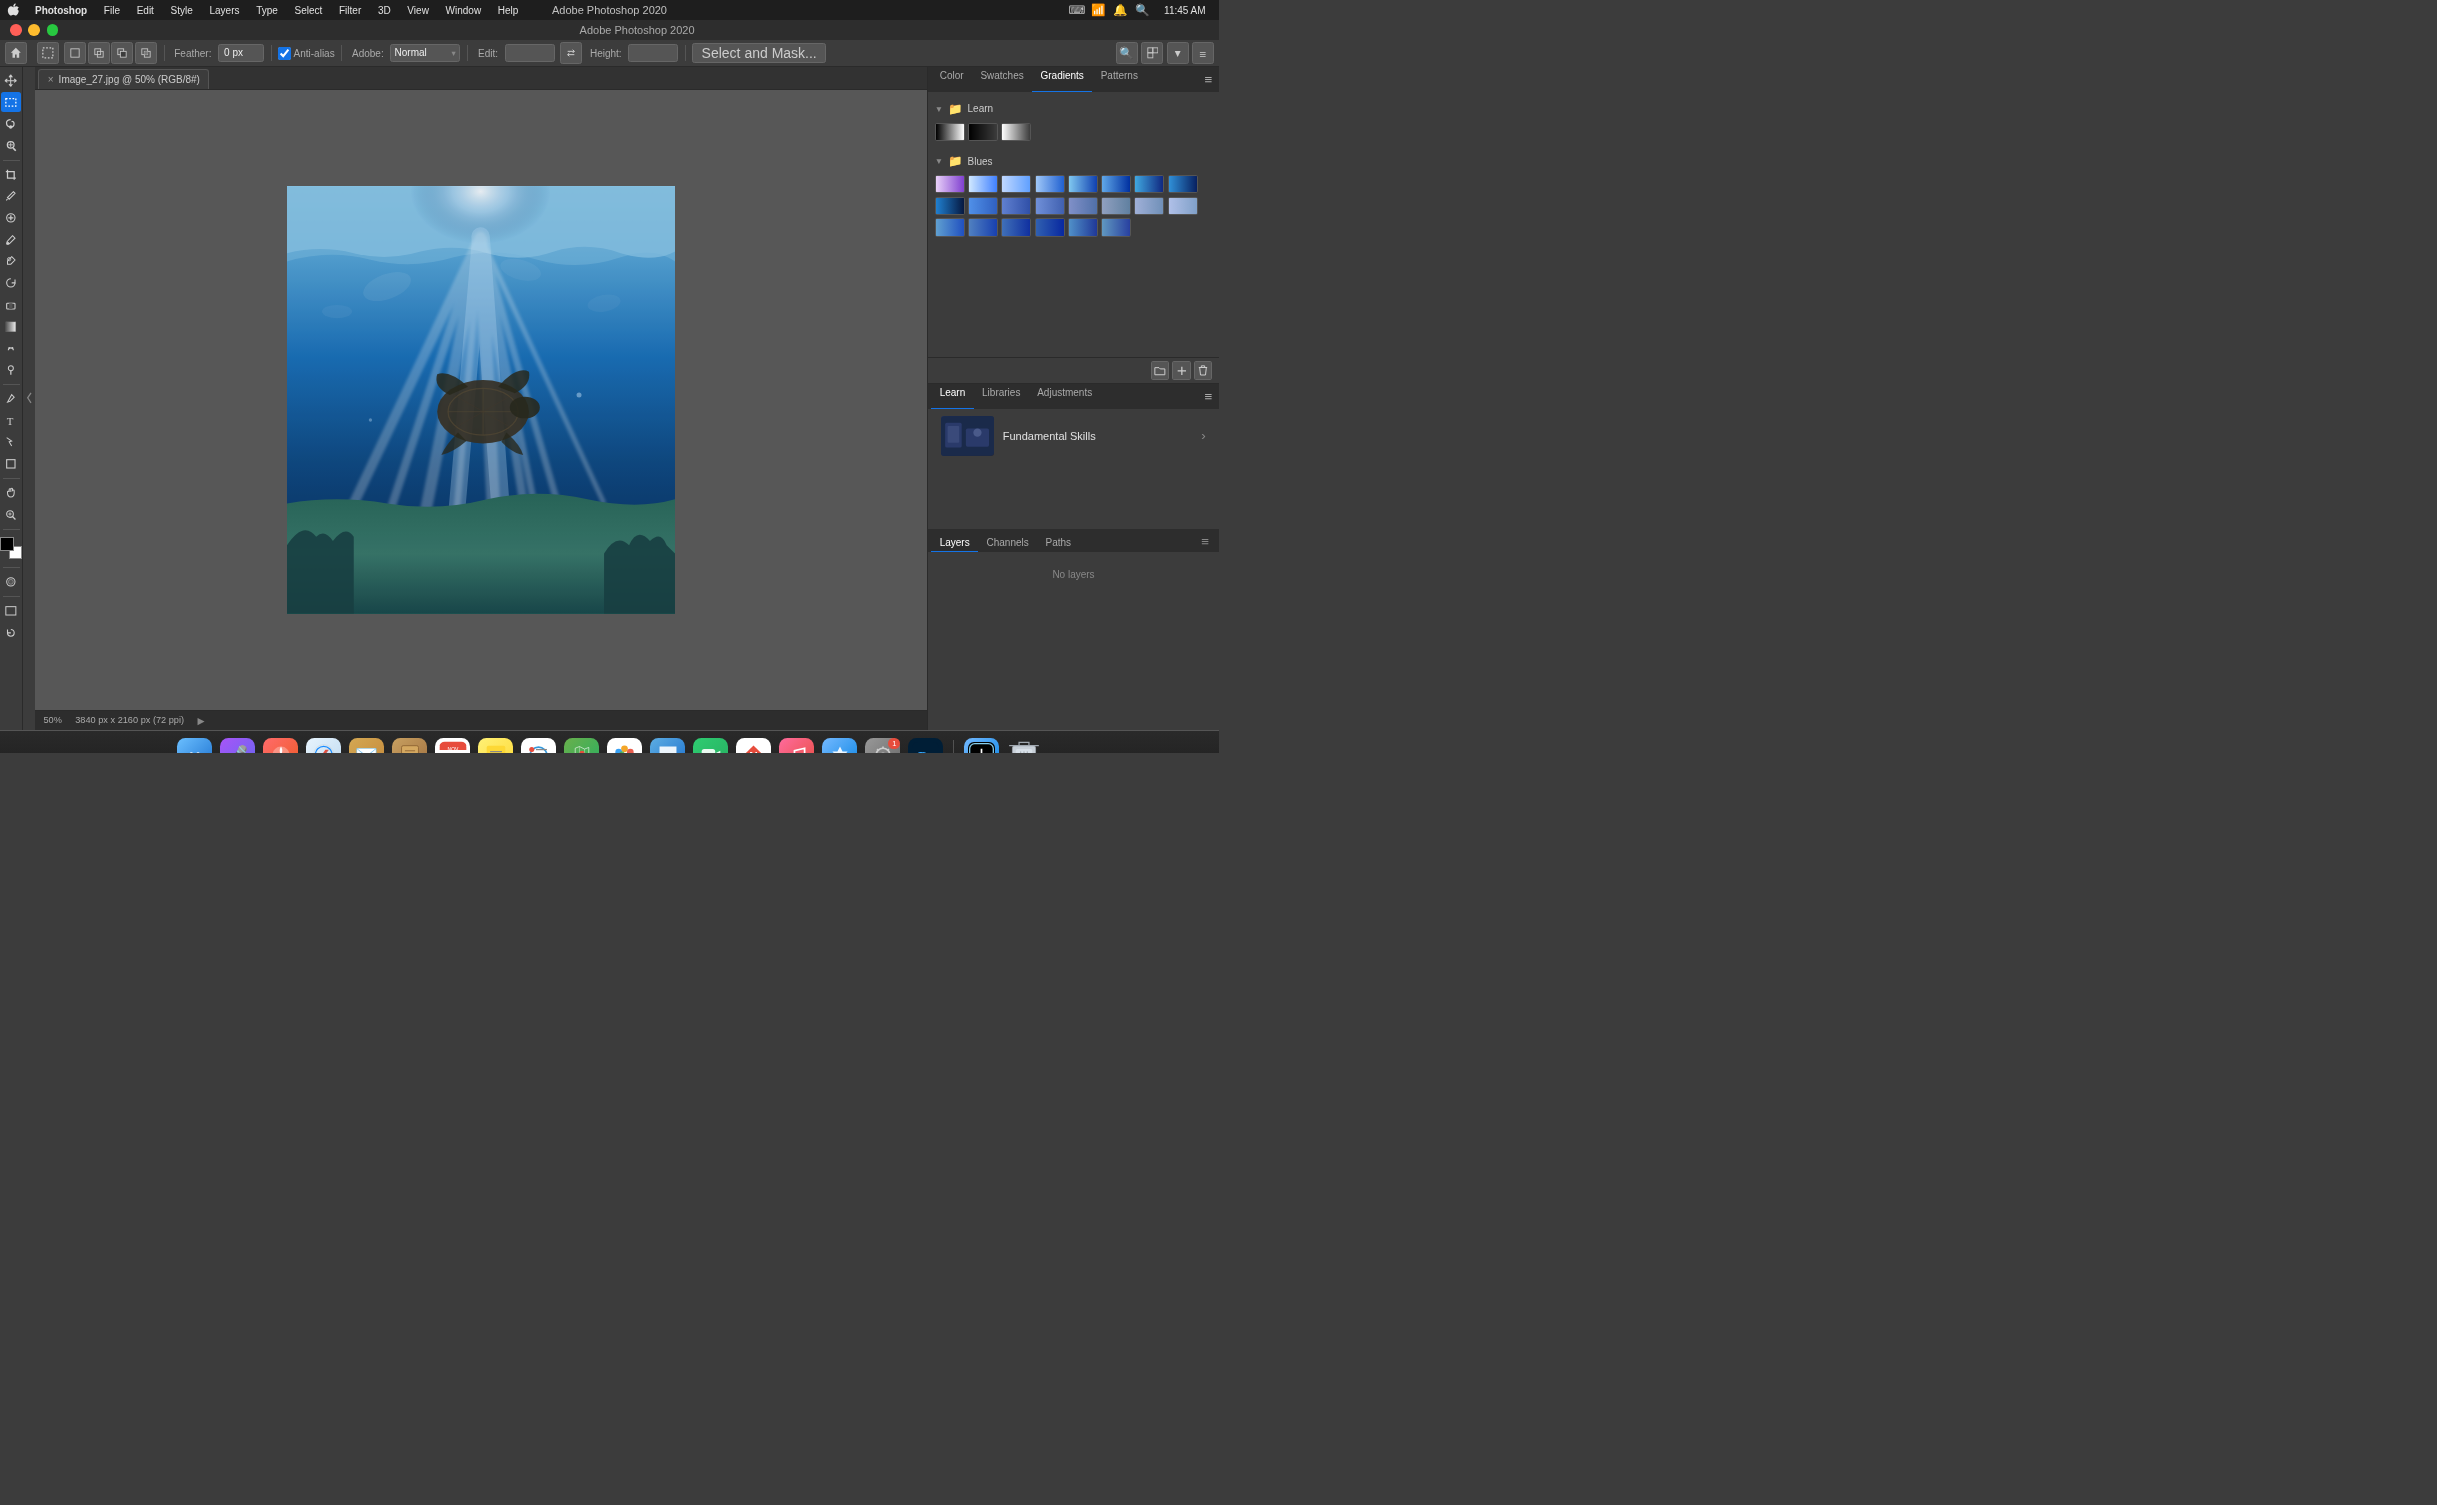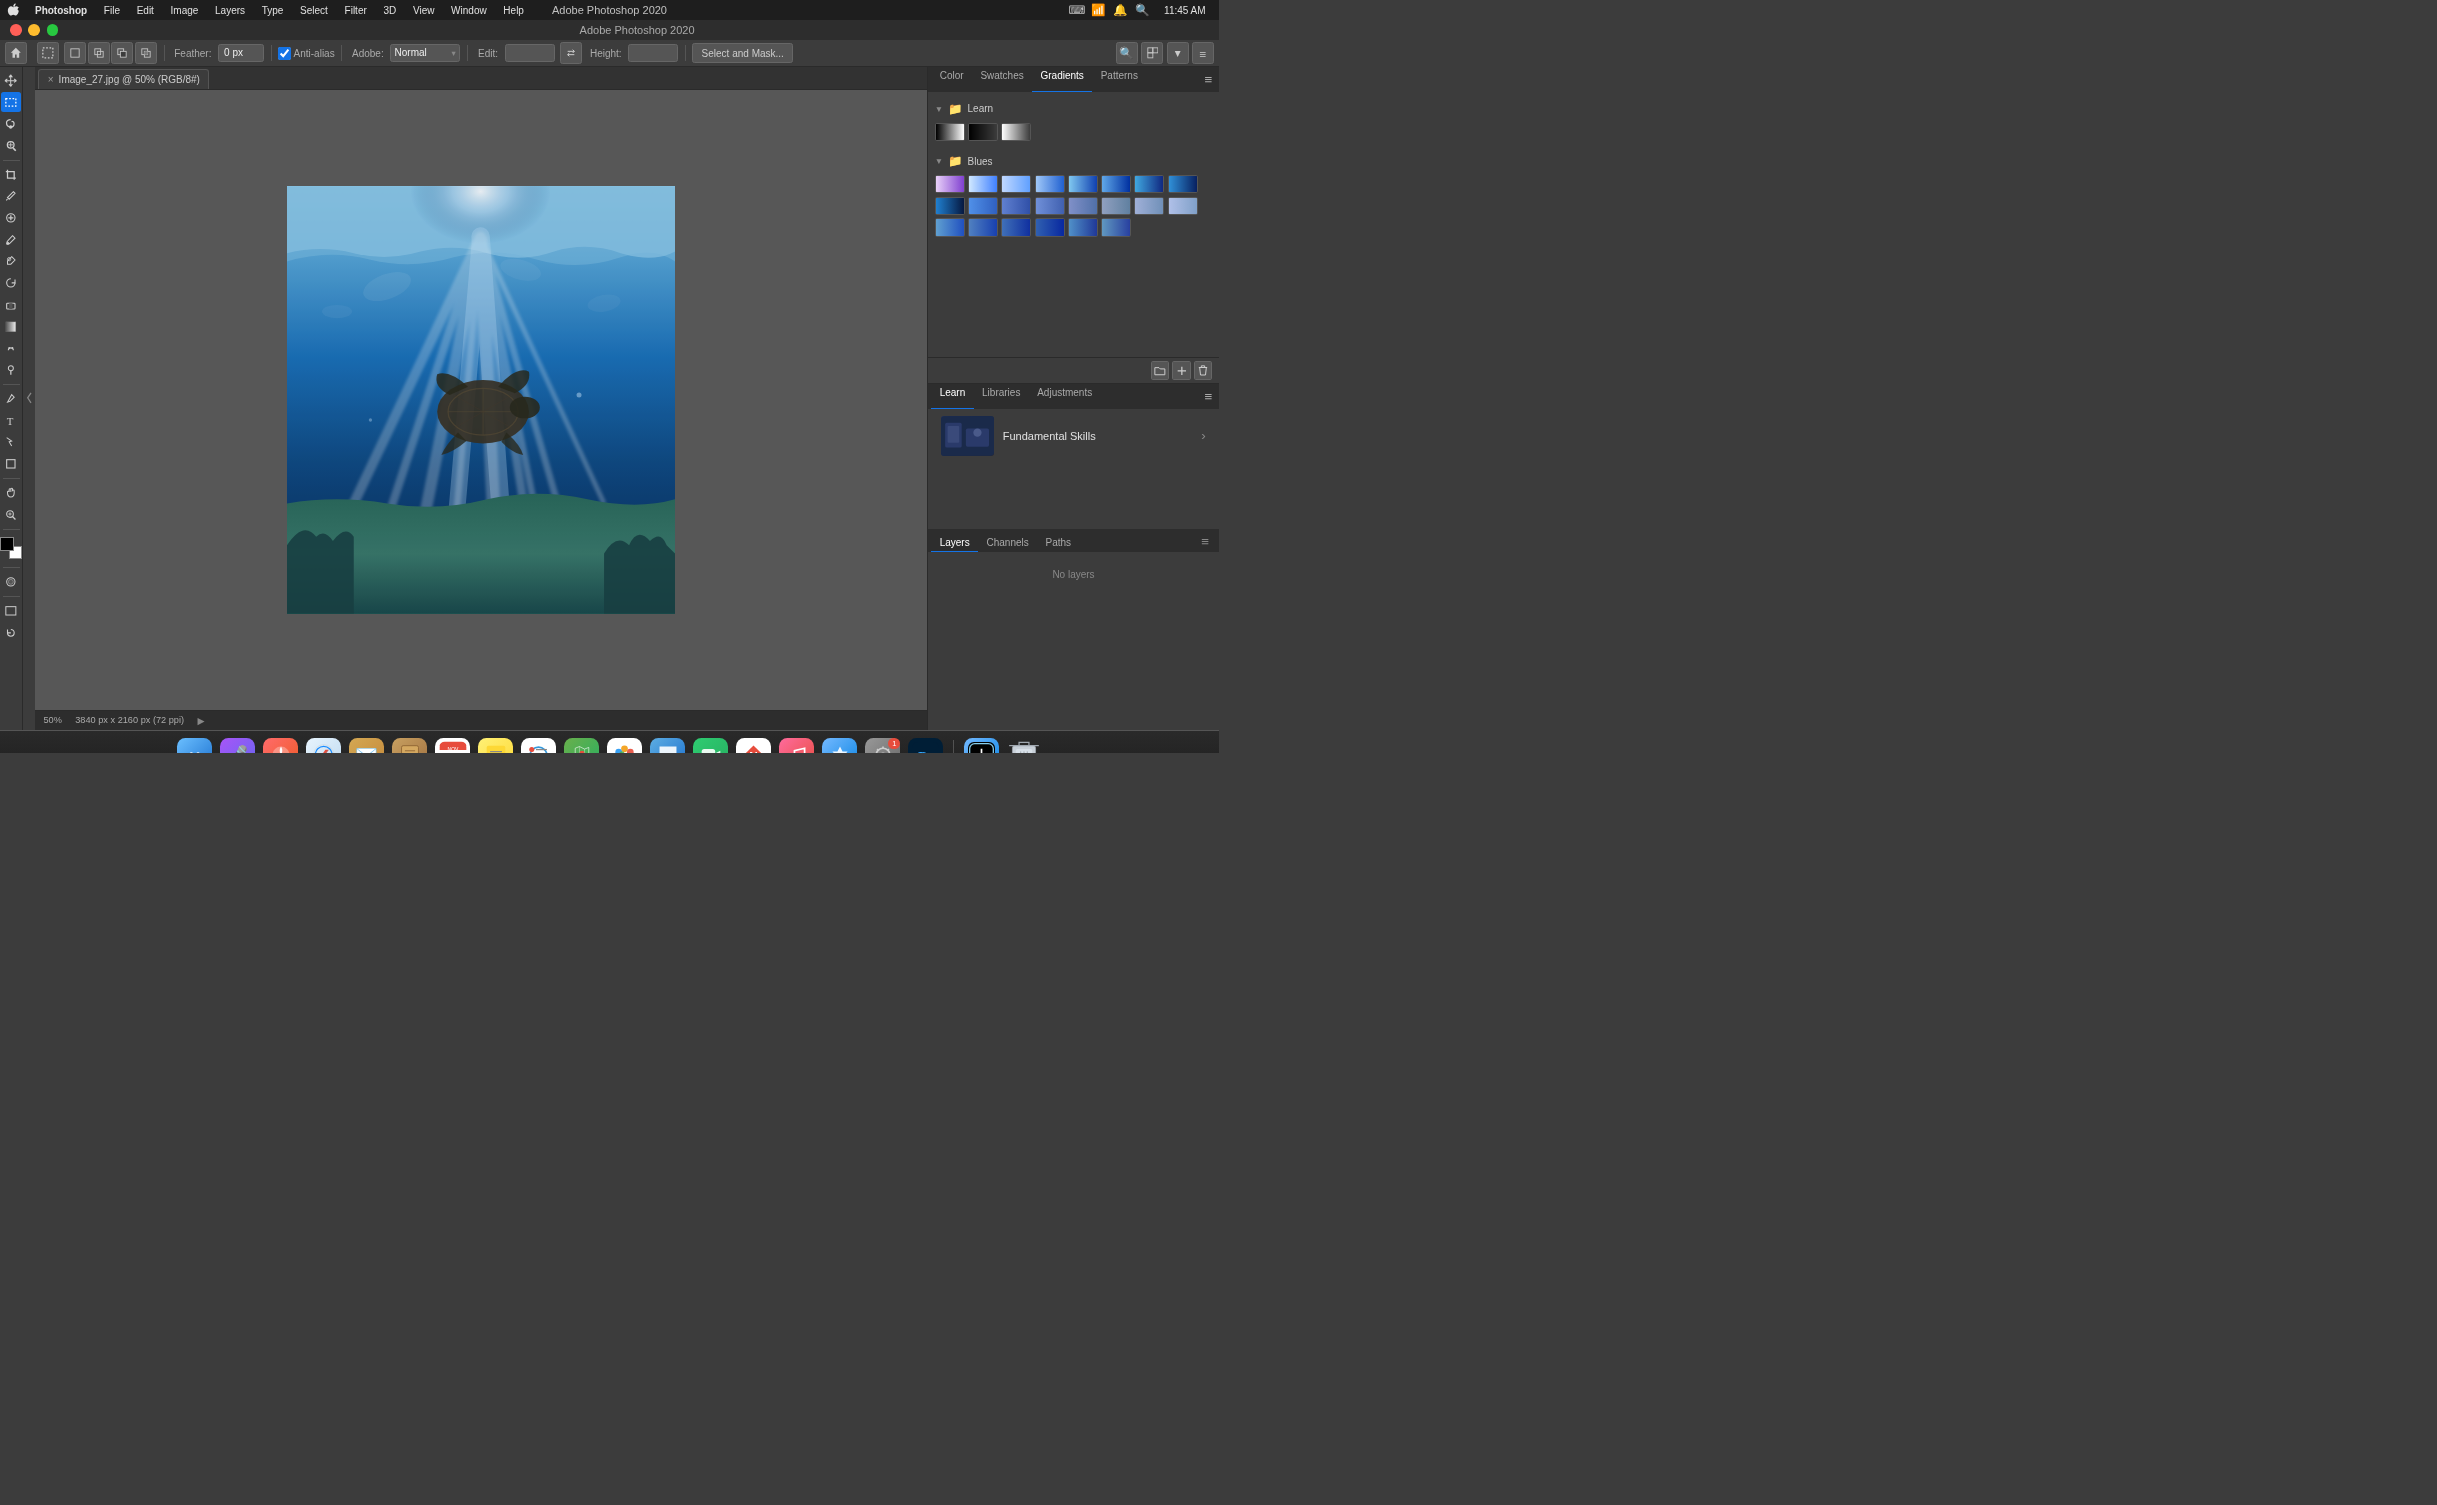--- a/index.html
+++ b/index.html
@@ -100,21 +100,21 @@
       align-items: center;
       padding: 0 5px;
       gap: 3.3px;
     }
     .toolbar-btn {
       height: 20px;
       padding: 0 5px;
       background: transparent;
       border: none;
       color: #ccc;
-      font-size: 10px;
+      font-size: 14px;
       cursor: pointer;
       display: flex;
       align-items: center;
       gap: 2.5px;
       border-radius: 2.5px;
     }
     .toolbar-separator {
       width: 0.8px;
       height: 16.7px;
       background: #555;
@@ -598,21 +598,21 @@
 
 <div id="menubar">
   <div class="menubar-apple">
     <svg width="13.4" height="13.4" viewBox="0 0 16 16">
       <path d="M12.5 8.5c0-2 1.5-3 1.5-3s-1-1.5-3-1.5c-1.5 0-2 1-3 1s-1.5-1-3-1C3 4 1 6 1 9c0 3 2 6 3.5 6 1 0 1.5-1 3-1s2 1 3 1C12 15 14 12 14 9c0 0-1.5-0.5-1.5-2.5zM9.5 3c0.5-0.5 1-1.5 0.8-2.5C9.5 0.6 8.5 1 8 2c-0.5 0.8-1 2 0 2.5 0.8 0.5 1.5-0.5 1.5-1.5z" fill="#e0e0e0"></path>
     </svg>
   </div>
   <span class="menubar-item bold">Photoshop</span>
   <span class="menubar-item">File</span>
   <span class="menubar-item">Edit</span>
-  <span class="menubar-item">Image</span>
+  <span class="menubar-item">Style</span>
   <span class="menubar-item">Layers</span>
   <span class="menubar-item">Type</span>
   <span class="menubar-item">Select</span>
   <span class="menubar-item">Filter</span>
   <span class="menubar-item">3D</span>
   <span class="menubar-item">View</span>
   <span class="menubar-item">Window</span>
   <span class="menubar-item">Help</span>
   <span class="menubar-title">Adobe Photoshop 2020</span>
   <div class="menubar-right">

